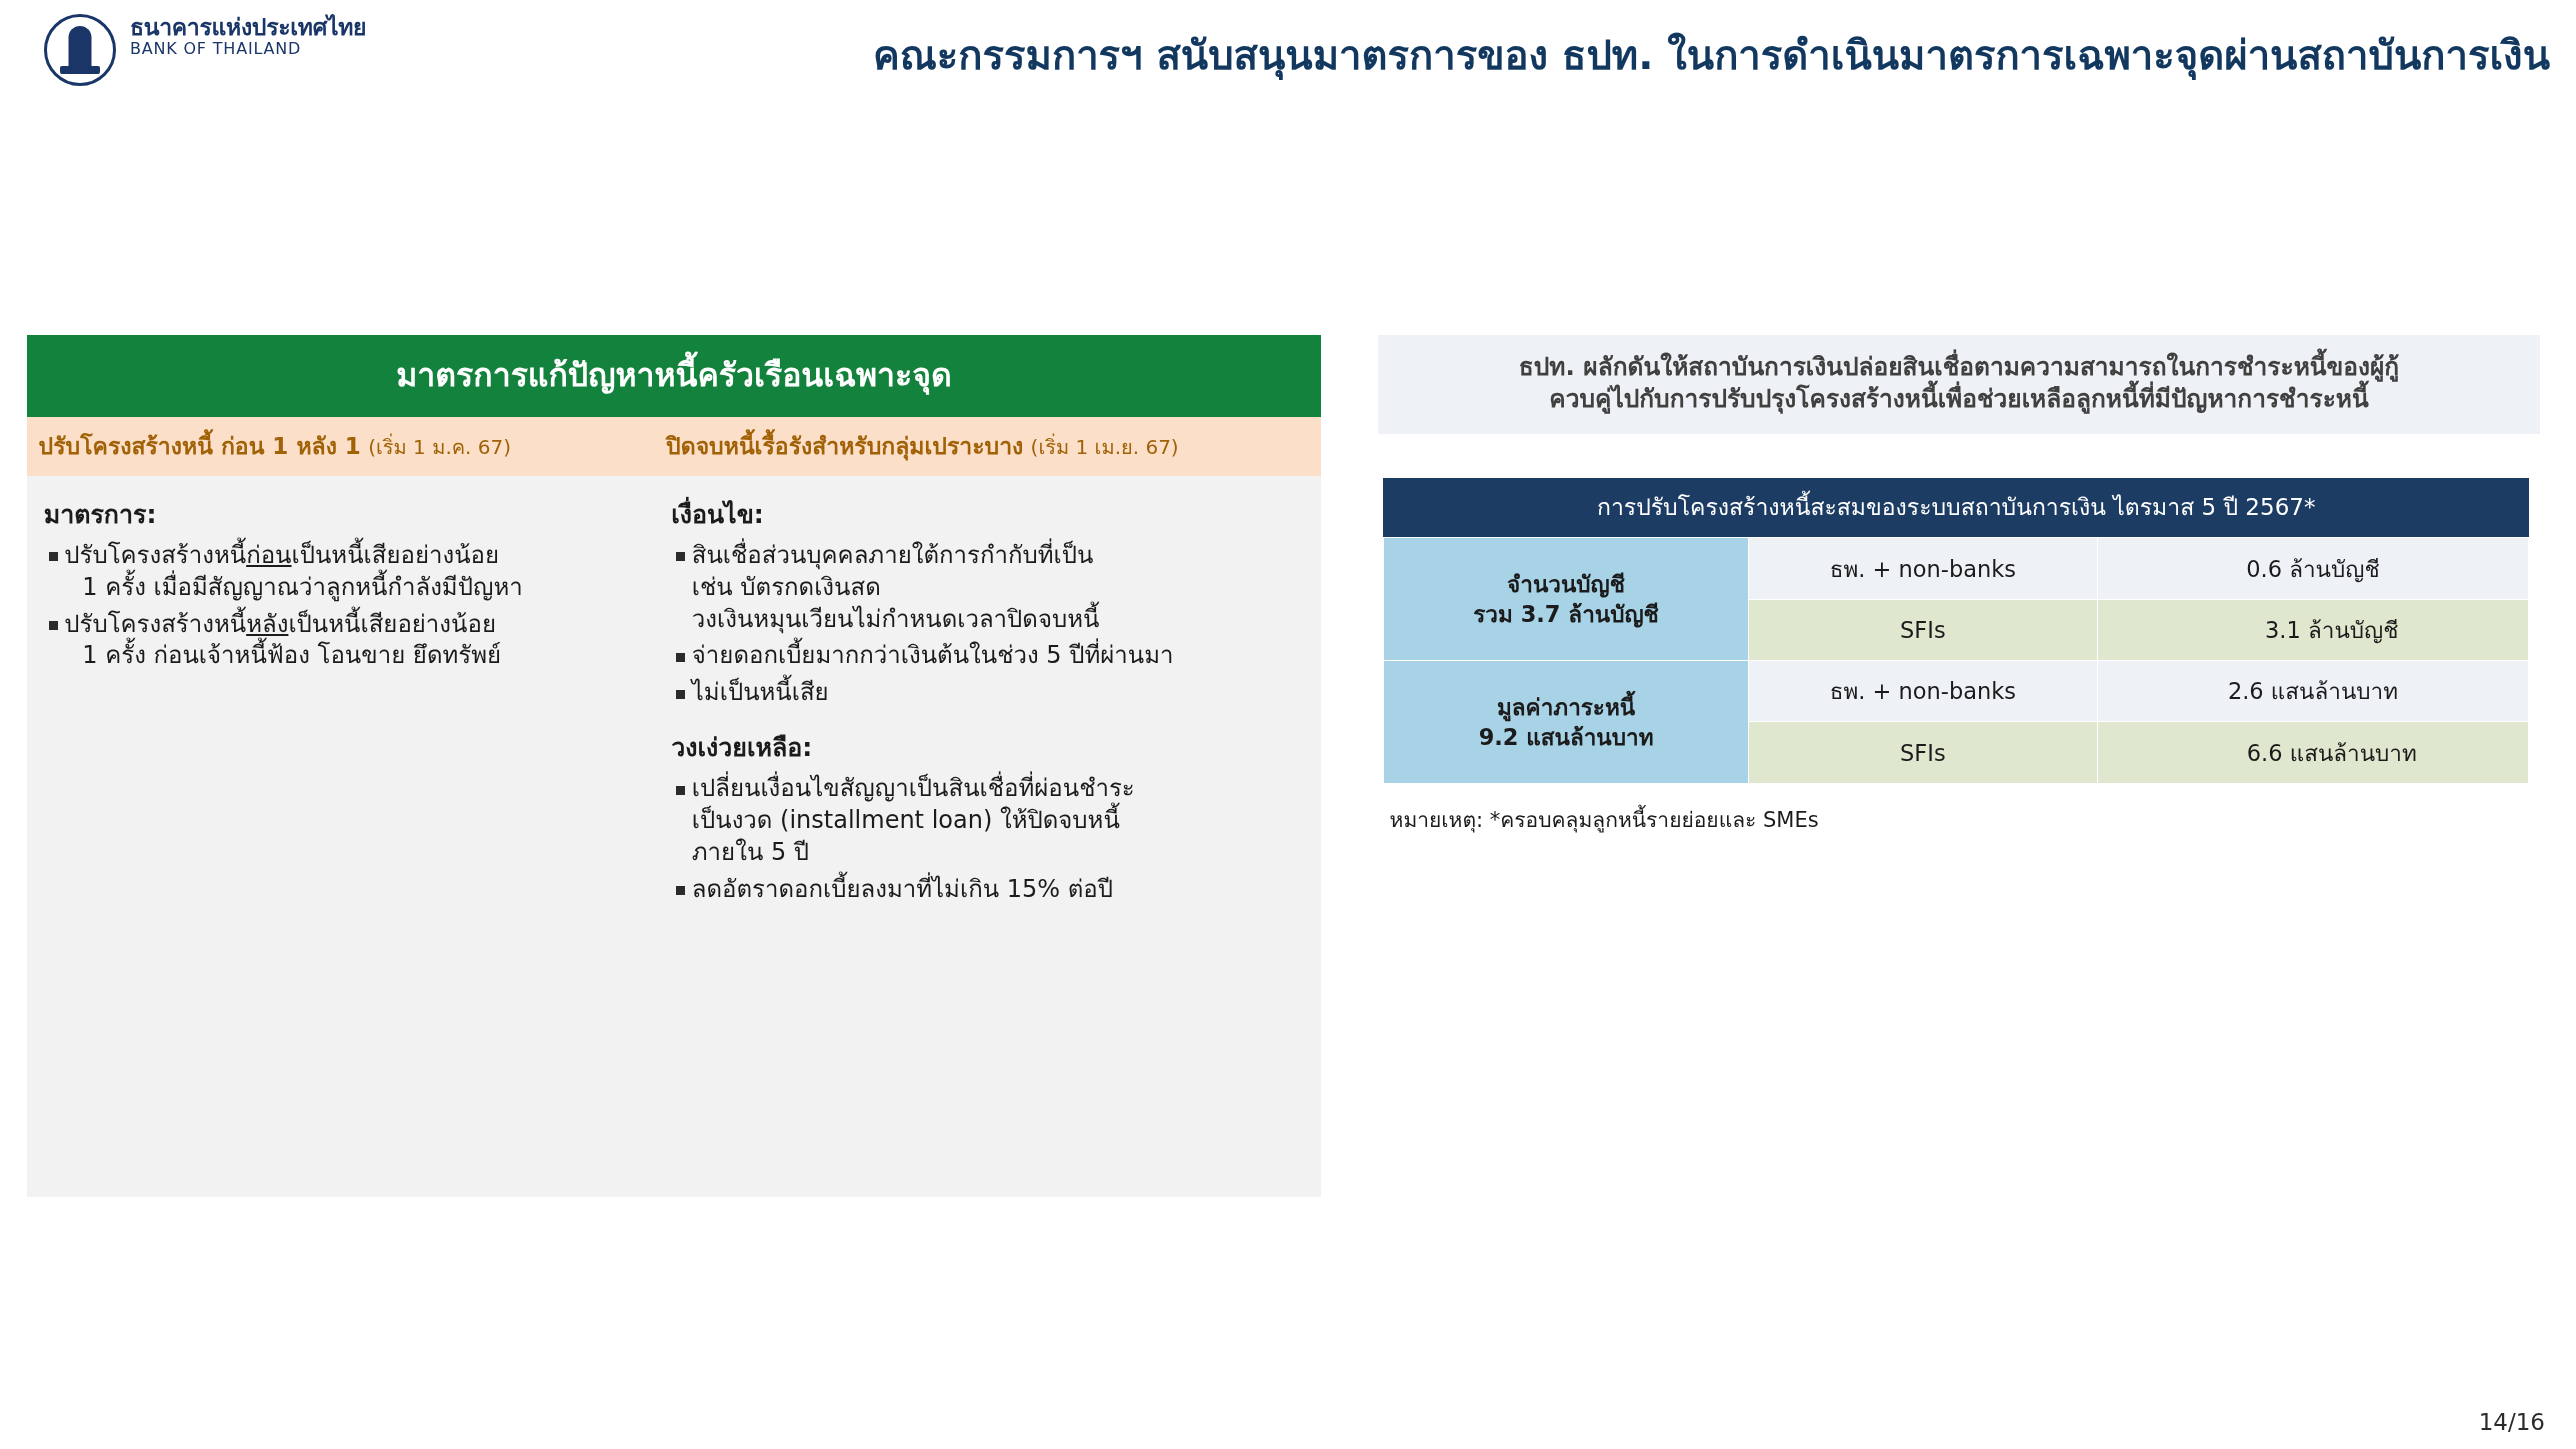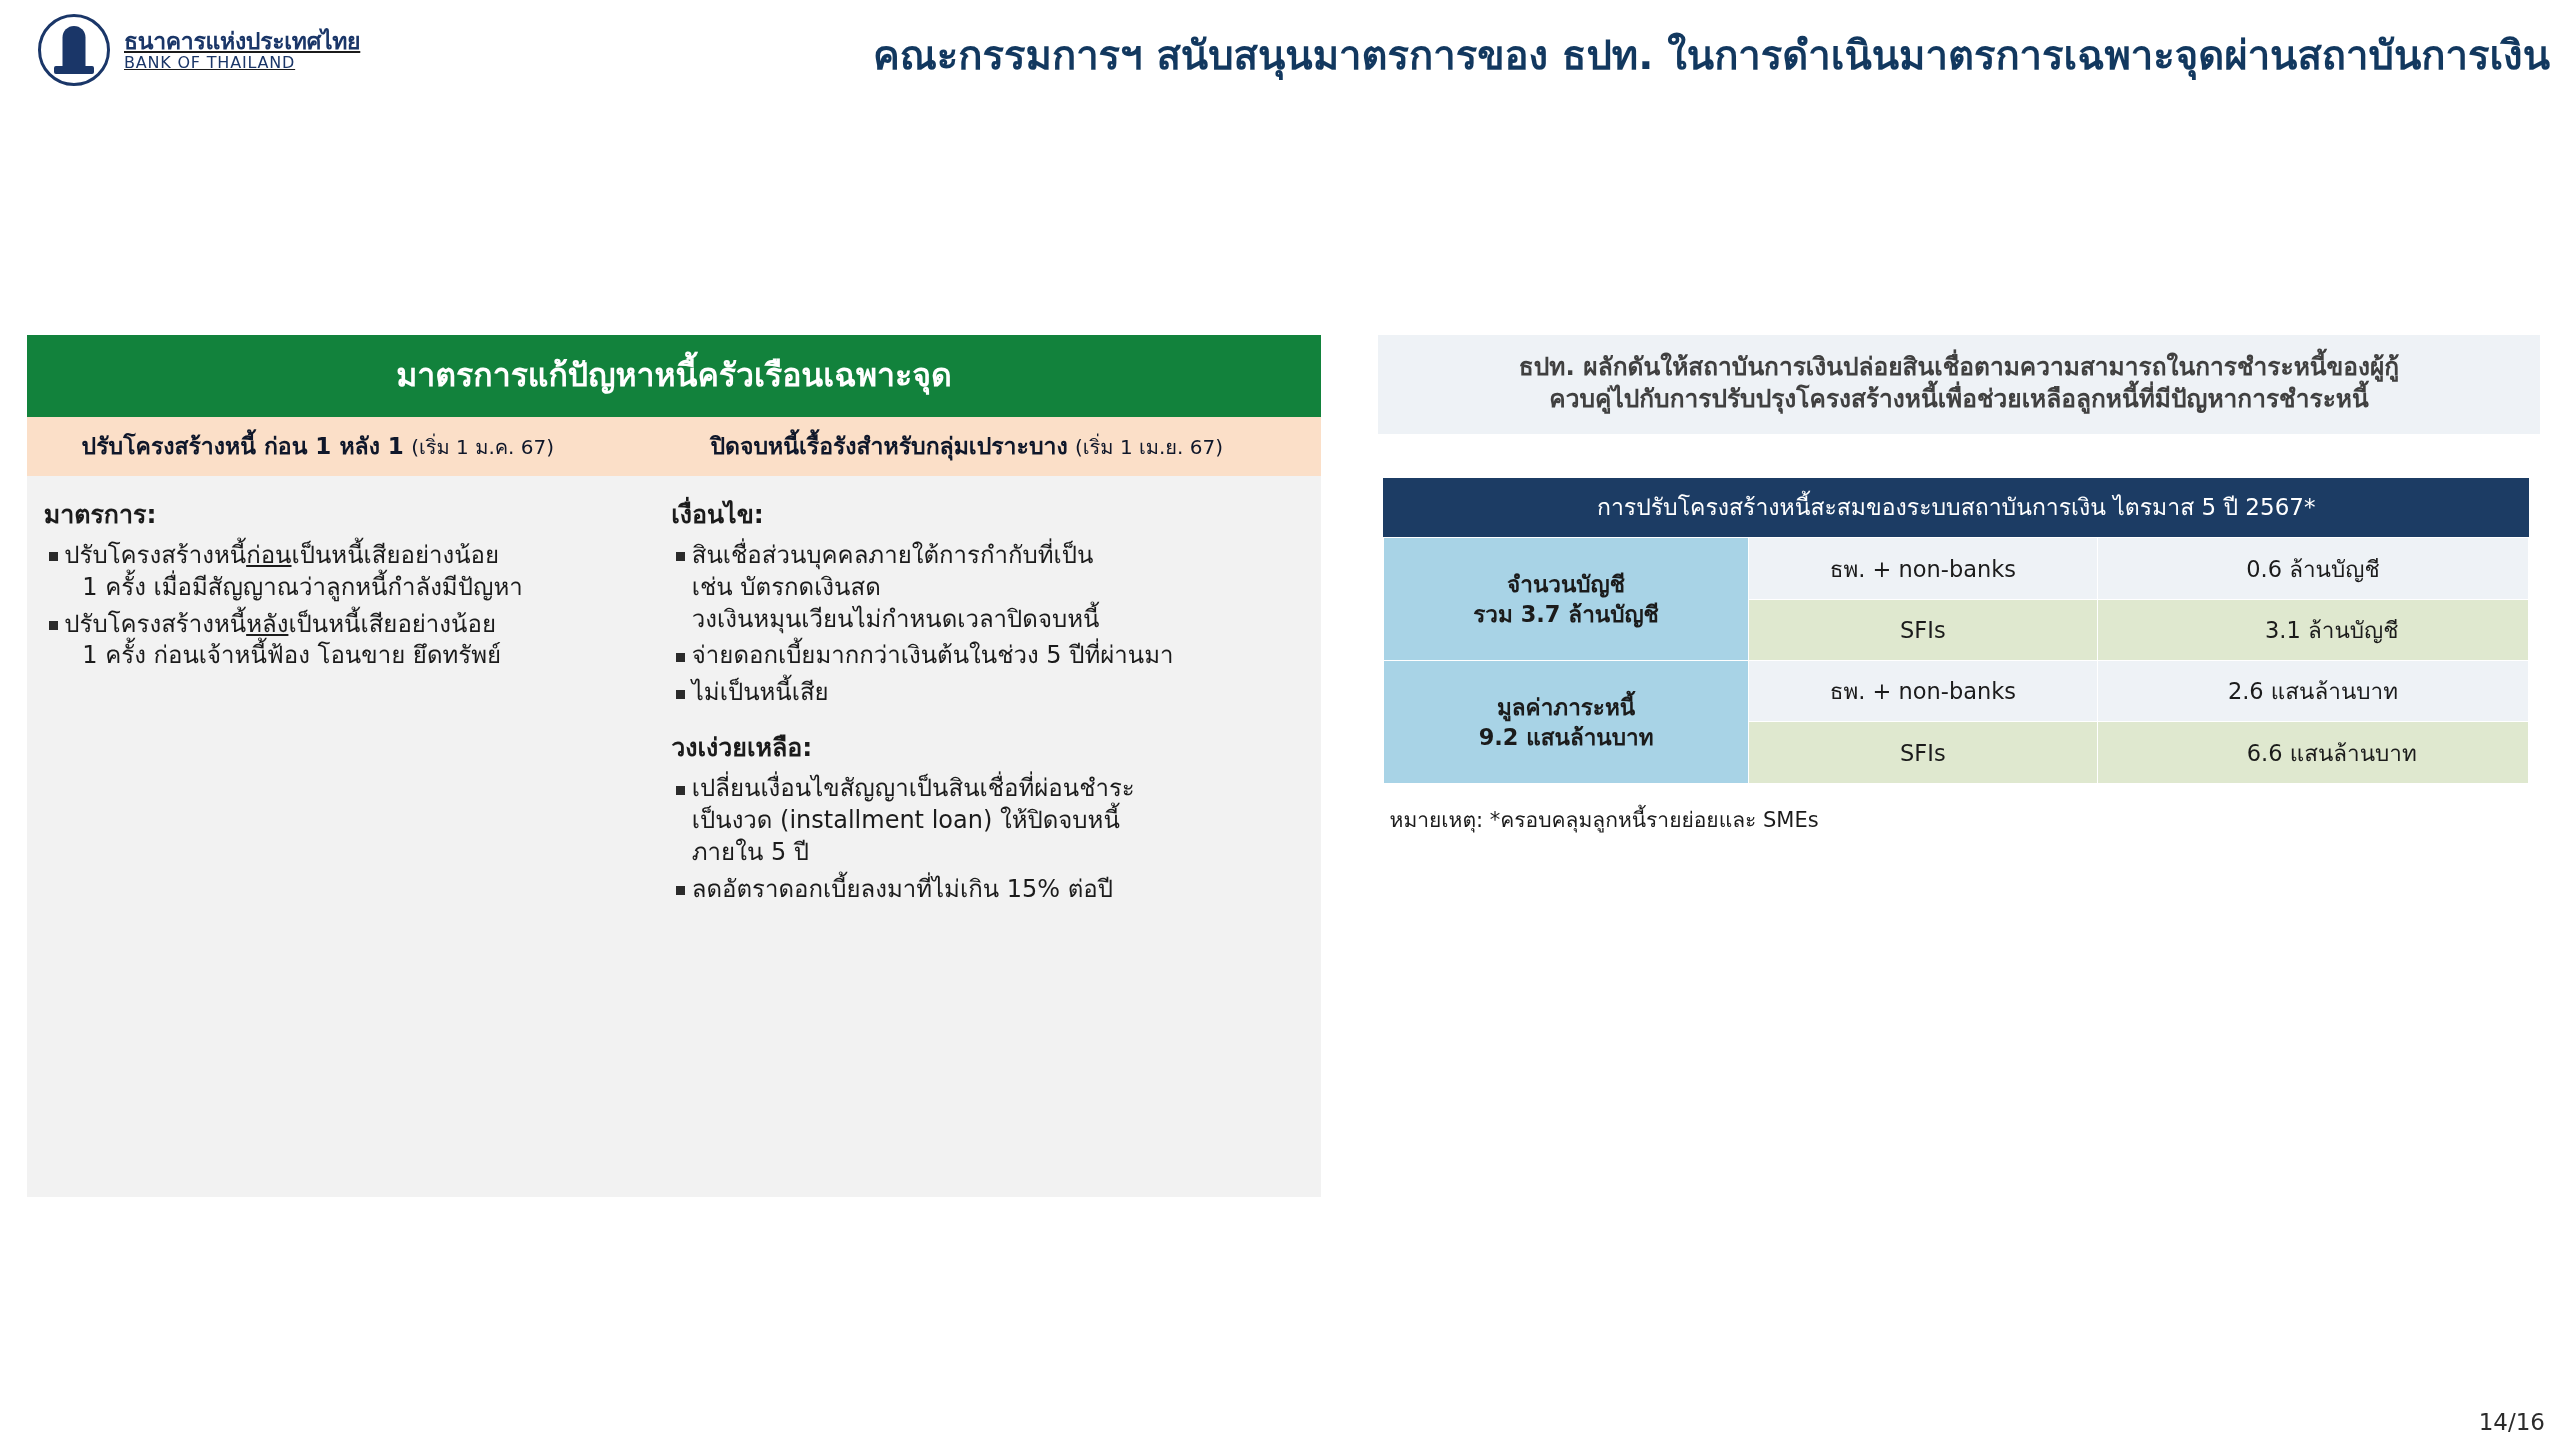--- a/index.html
+++ b/index.html
@@ -18,25 +18,24 @@
 
   
   .header {
     position: absolute;
     top: 0; left: 0;
     width: 2576px;
     height: 119px;
   }
   .logo-block {
     position: absolute;
-    left: 38px;
+    left: 44px;
     top: 14px;
     display: flex;
-    align-items: center;
-    text-decoration: underline;
+    align-items: flex-start;
   }
   .logo-seal {
     width: 72px;
     height: 72px;
     border-radius: 50%;
     border: 3.2px solid #1a3668;
     background: #ffffff;
     position: relative;
     box-sizing: border-box;
   }
@@ -103,22 +102,21 @@
     padding: 14px 0 16.7px 0;
   }
   .left-subheaders {
     display: flex;
     background: #fbdfc8;
   }
   .left-subheaders .sub {
     box-sizing: border-box;
     padding: 11px 11.6px 12.2px 11.6px;
     font-size: 23px;
-    color: #0f172a;
-    margin-left: 43px;
+    color: #a16207;
   }
   .left-subheaders .sub:first-child {
     width: 628px;
   }
   .left-subheaders .sub:last-child {
     width: 667px;
   }
   .sub b { font-weight: bold; }
   .sub .small { font-size: 20px; }
 

